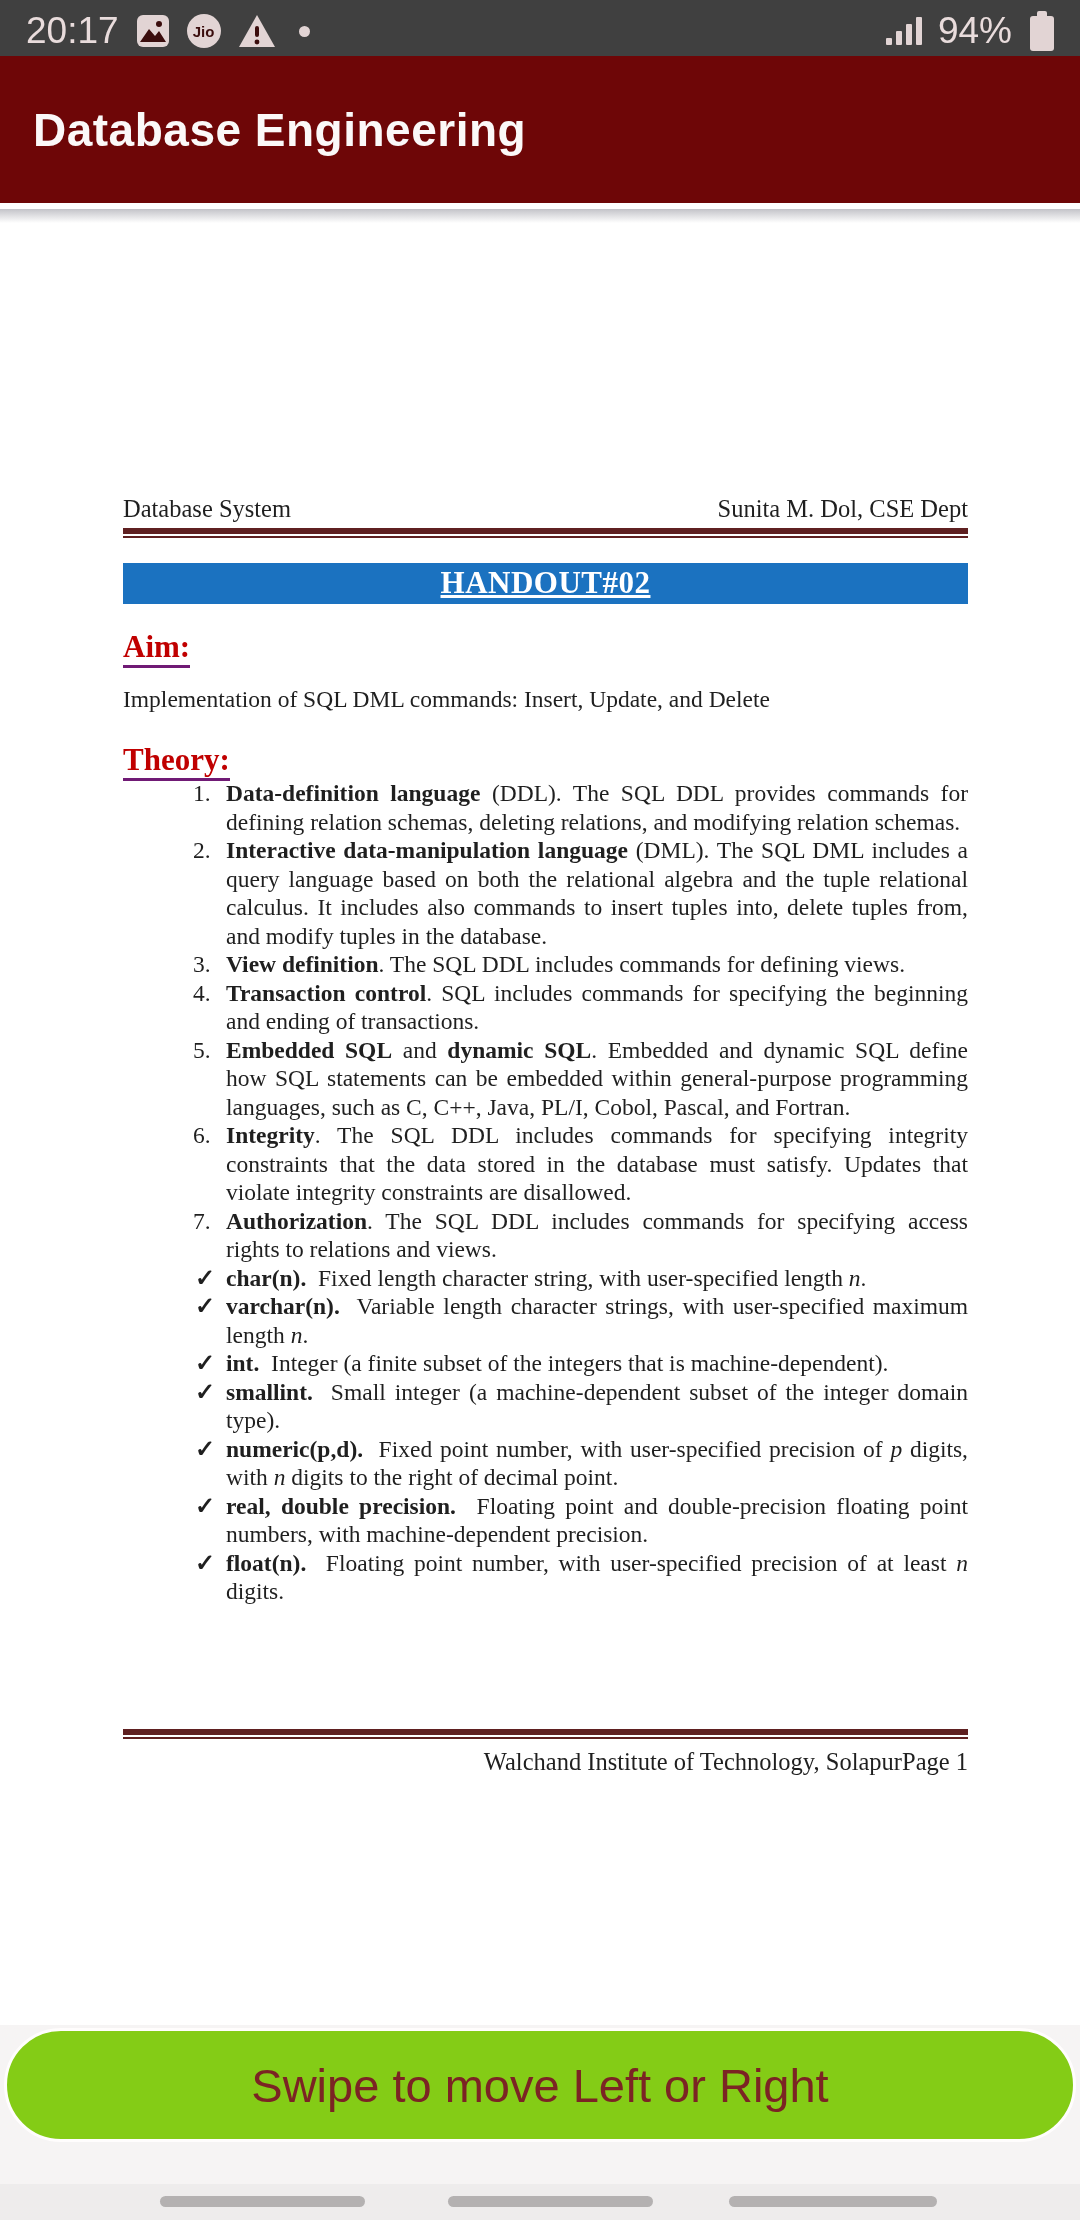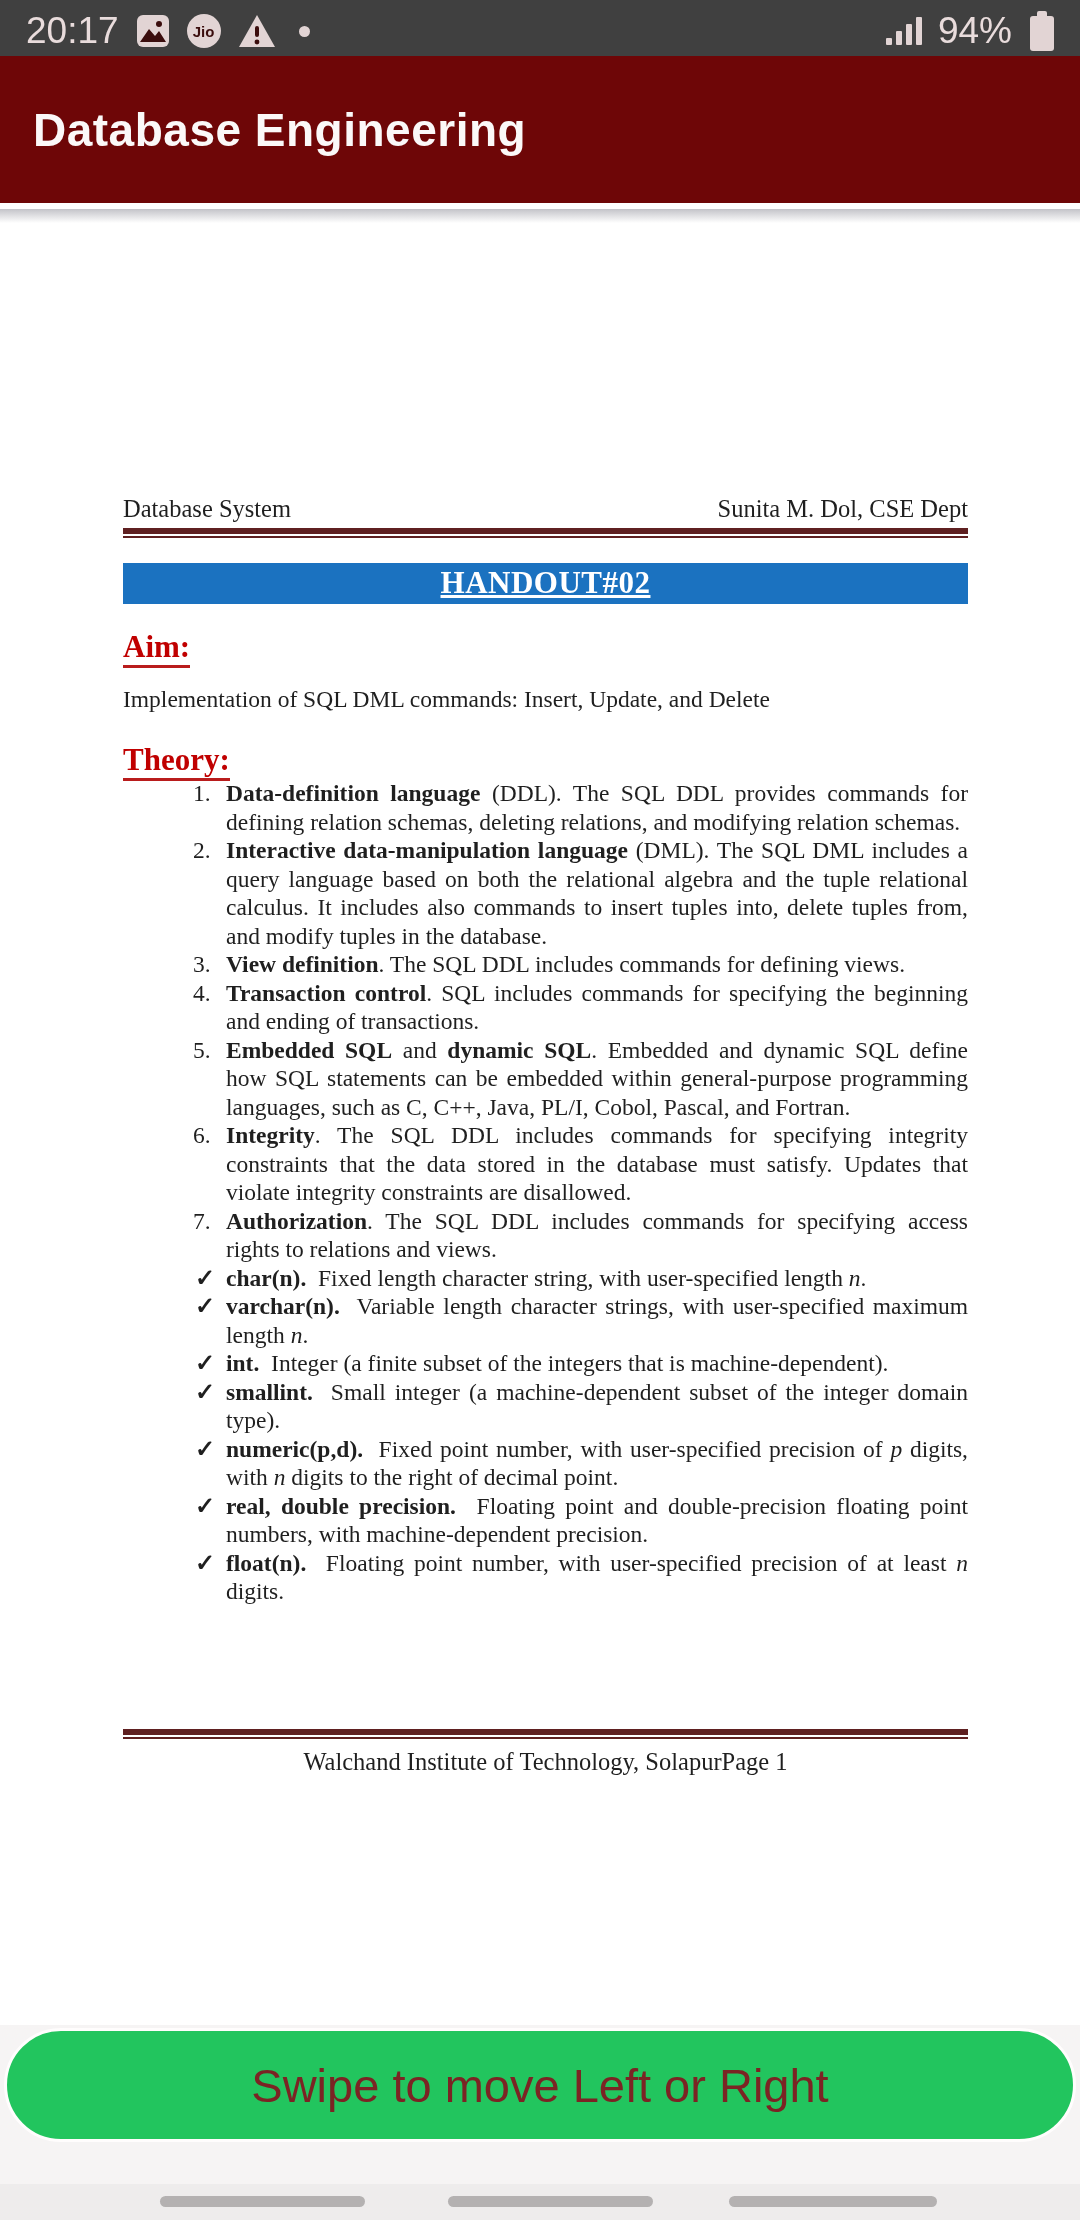--- a/index.html
+++ b/index.html
@@ -45,36 +45,36 @@
     font-family:"Liberation Serif", serif; font-size:23.5px; line-height:28.5px; color:#1f1f1f;
   }
   .doc-header-row { display:flex; justify-content:space-between; font-size:24.5px; }
   .hrule { margin-top:4px; height:10px; border-top:6px solid #5f2021; border-bottom:2px solid #5f2021; }
   .banner {
     margin-top:25px; height:41px; background:#1b72c0; color:#ffffff;
     display:flex; align-items:center; justify-content:center;
     font-weight:bold; font-size:31px; letter-spacing:0.5px;text-decoration:underline;
   }
   .red-h { margin-top:24px; color:#c00000; font-weight:bold; font-size:31px; line-height:38px; }
-  .red-h span { border-bottom:3px solid #b91c1c; padding-bottom:1px; }
+  .red-h span { border-bottom:3px solid #701a75; padding-bottom:1px; }
   .red-h.theory { margin-top:28px; }
   .aim-p { margin-top:19px; }
   .intro { margin-top:21px; }
   .li { position:relative; margin-left:103px; text-align:justify; }
   .li .marker { position:absolute; left:-33px; }
   #domain-list .li .marker { left:-31px; font-weight:bold; font-size:24px; }
   .domain-h { margin-top:26px; }
   .doc-footer { position:absolute; top:1234px; left:0; width:845px; }
-  .footer-row { margin-top:9px; display:flex; justify-content:center; font-size:24.5px; }
+  .footer-row { margin-top:9px; display:flex; justify-content:flex-end; font-size:24.5px; }
 
   
   .bottom-sheet { position:absolute; top:2025px; left:0; width:1080px; height:195px; background:#f6f4f4; }
   .swipe-pill {
     position:absolute; top:3px; left:4px; width:1072px; height:114px;
-    border:3px solid #fffdfd; border-radius:58px; background:#22c55e;
+    border:3px solid #fffdfd; border-radius:58px; background:#84cc16;
     display:flex; align-items:center; justify-content:center;
     color:#7b2424; font-size:47px;
   }
   .nav-bar { position:absolute; left:0; bottom:0; width:1080px; height:36px; background:#eeecec; }
   .nav-pill { position:absolute; top:12px; height:11px; border-radius:6px; background:#b4b1b1; }
   .nav-pill.p1 { left:160px; width:205px; }
   .nav-pill.p2 { left:448px; width:205px; }
   .nav-pill.p3 { left:729px; width:208px; }
 </style>
 </head>

